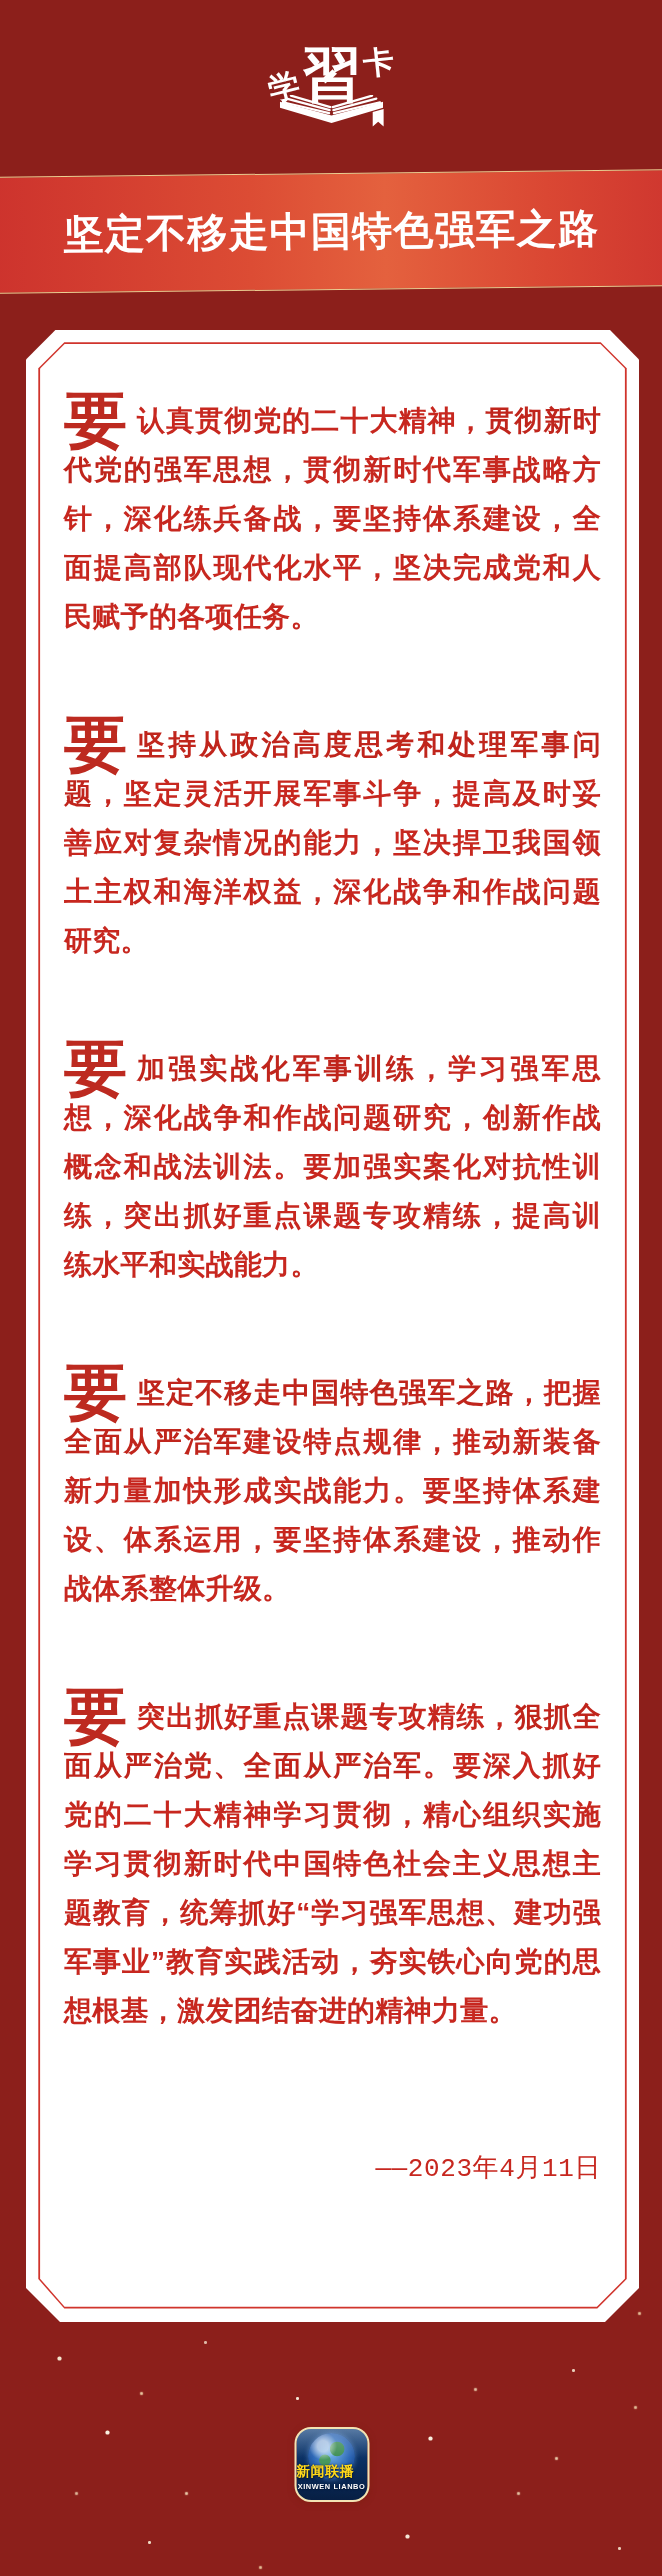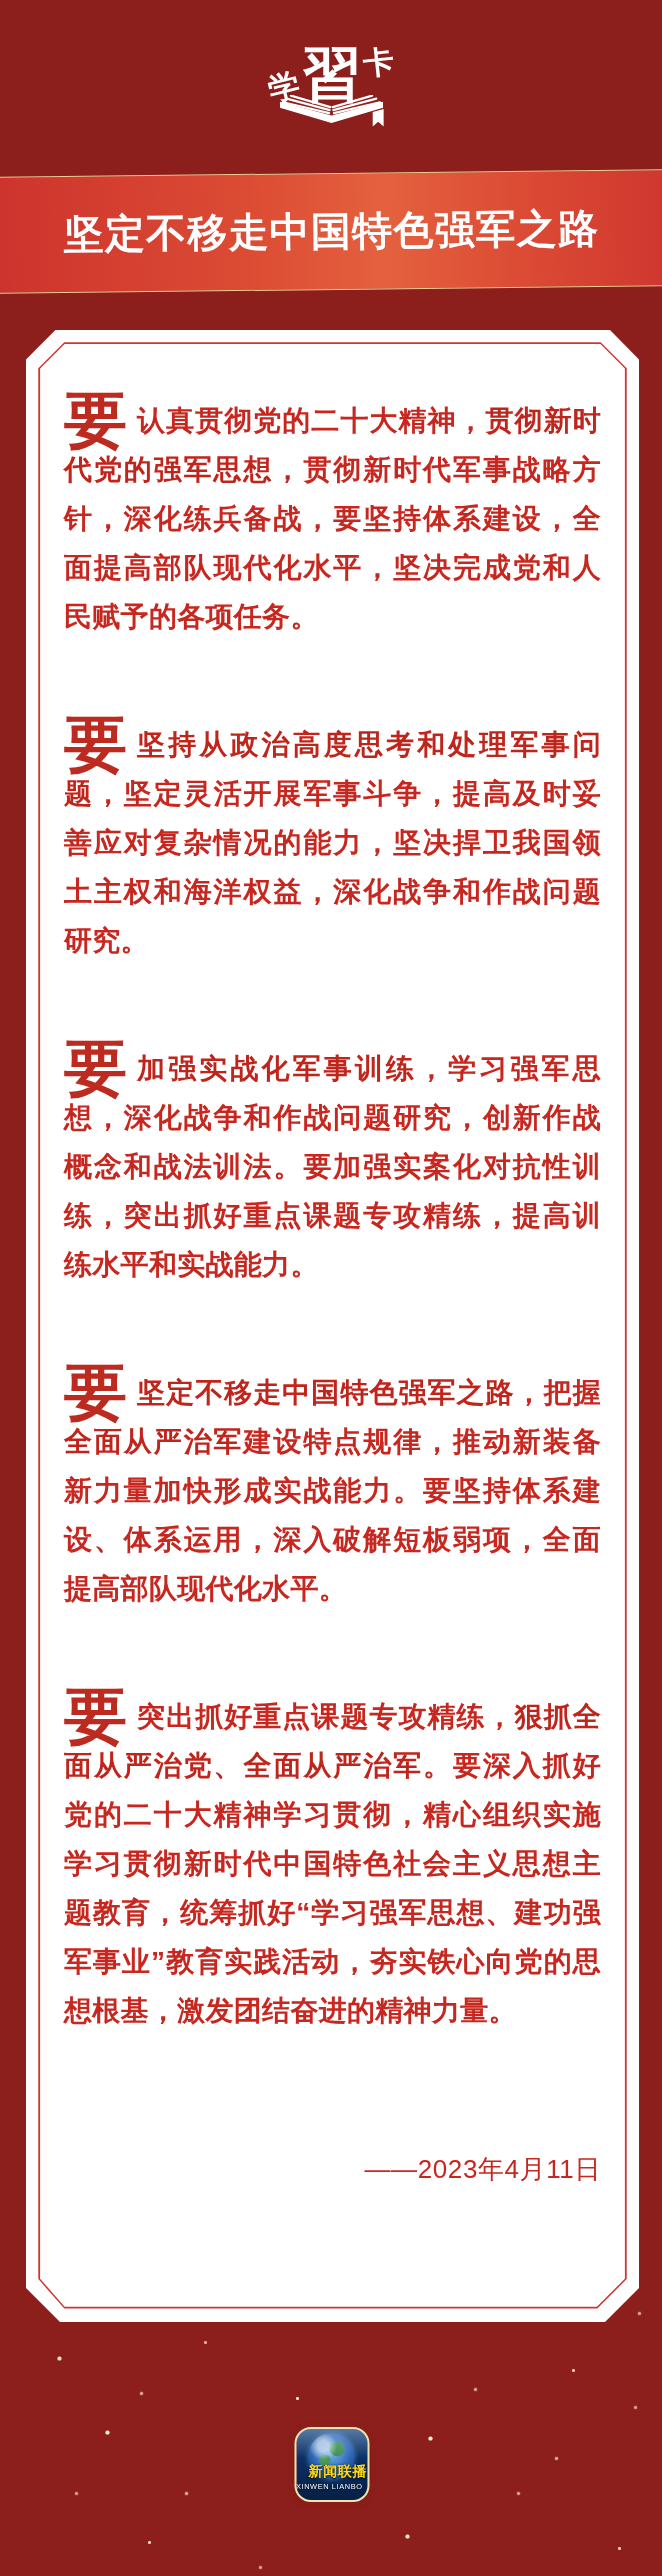--- a/index.html
+++ b/index.html
@@ -86,48 +86,48 @@
   }
   .para:last-of-type{margin-bottom:0;}
   .yao{
     float:left;height:49px;font-size:63px;line-height:52px;font-weight:900;
     color:#bd2a20;margin-right:9.8px;position:relative;top:-2.5px;
   }
   .seg{font-weight:700;}
   .seg.bold{font-weight:900;color:#c0251c;}
   .attribution{
     position:absolute;right:38px;top:1815px;z-index:3;text-align:center;
-    font-size:26px;line-height:48px;color:#c7271f;letter-spacing:0.6px;
+    font-size:26px;line-height:48px;color:#c7271f;letter-spacing:0.6px;font-family:Liberation Mono, monospace;
   }
   
   .app-icon{
     position:absolute;left:50%;top:2427px;transform:translateX(-50%);
     width:75px;height:75px;border-radius:16.6px;z-index:3;
     background:linear-gradient(180deg,#10407c 0%,#0a2c5c 55%,#071f44 100%);
     border:2.5px solid #f2e3b3;box-sizing:border-box;overflow:hidden;
     box-shadow:0 1.2px 6.1px rgba(120,30,10,.35);
   }
   .app-icon .gloss{position:absolute;left:0;top:0;right:0;height:29.4px;background:linear-gradient(180deg,rgba(255,255,255,.30),rgba(255,255,255,0));}
   .globe{
     position:absolute;left:50%;top:3.7px;transform:translateX(-50%);width:47px;height:47px;border-radius:50%;
     background:
       radial-gradient(circle at 32% 28%, rgba(255,255,255,.55) 0 12%, transparent 30%),
       radial-gradient(circle at 62% 34%, #3f8f56 0 16%, transparent 18%),
       radial-gradient(circle at 36% 58%, #47995f 0 13%, transparent 15%),
       radial-gradient(circle at 50% 45%, #6fb0e8 0%, #2a64b4 55%, #123a78 90%);
     box-shadow:0 0 4.9px rgba(120,180,255,.45);
   }
   .app-cn{
-    position:absolute;left:0;right:0;top:34px;text-align:right;
+    position:absolute;left:0;right:0;top:34px;text-align:left;
     font-size:14px;font-weight:900;color:#ffd91a;letter-spacing:0.6px;
     text-shadow:0 1.2px 1.2px rgba(4,20,46,.9),0 0 2.5px rgba(4,20,46,.8);
   }
   .app-en{
-    position:absolute;left:0;right:0;top:53px;
-    font-size:7.4px;font-weight:400;color:#ffffff;letter-spacing:0.6px;
+    position:absolute;left:0;right:0;top:53px;text-align:center;
+    font-size:7.4px;font-weight:700;color:#ffffff;letter-spacing:0.6px;
     text-shadow:0 0.6px 1.2px rgba(4,20,46,.9);
   }
 </style>
 </head>
 <body>
 
 <div class="canvas">
   <div class="sparkles"></div>
 
   <div class="logo-top">
@@ -155,21 +155,21 @@
   </div>
 
   <div class="card">
     <div class="inner-frame">
       <div class="inner-fill"></div>
     </div>
     <div class="content" id="paragraphs">
         <p class="para"><span class="yao">要</span><span class="seg">认真贯彻党的二十大精神，</span><span class="seg bold">贯彻新时代党的强军思想，</span><span class="seg">贯彻新时代军事战略方针，深化练兵备战，要坚持体系建设，全面提高部队现代化水平，坚决完成党和人民赋予的各项任务。</span></p>
         <p class="para"><span class="yao">要</span><span class="seg bold">坚持从政治高度思考和处理军事问题</span><span class="seg">，坚定灵活开展军事斗争，提高及时妥善应对复杂情况的能力，坚决捍卫我国领土主权和海洋权益，深化战争和作战问题研究。</span></p>
         <p class="para"><span class="yao">要</span><span class="seg bold">加强实战化军事训练</span><span class="seg">，学习强军思想，深化战争和作战问题研究，创新作战概念和战法训法。要加强实案化对抗性训练，突出抓好重点课题专攻精练，提高训练水平和实战能力。</span></p>
-        <p class="para"><span class="yao">要</span><span class="seg bold">坚定不移走中国特色强军之路</span><span class="seg">，把握</span><span class="seg bold">全面从严治军</span><span class="seg">建设特点规律，推动新装备新力量加快形成实战能力。要坚持体系建设、体系运用，深入破解短板弱项，全面提高部队现代化水平。</span></p>
+        <p class="para"><span class="yao">要</span><span class="seg bold">坚定不移走中国特色强军之路</span><span class="seg">，把握</span><span class="seg bold">全面从严治军</span><span class="seg">建设特点规律，推动新装备新力量加快形成实战能力。要坚持体系建设、体系运用，要坚持体系建设，推动作战体系整体升级。</span></p>
         <p class="para"><span class="yao">要</span><span class="seg">突出抓好重点课题专攻精练，</span><span class="seg bold">狠抓全面从严治党、全面从严治军</span><span class="seg">。要深入抓好党的二十大精神学习贯彻，精心组织实施学习贯彻新时代中国特色社会主义思想主题教育，统筹抓好“学习强军思想、建功强军事业”教育实践活动，夯实铁心向党的思想根基，激发团结奋进的精神力量。</span></p>
       </div>
     <div class="attribution">
       <div>——2023年4月11日</div>
     </div>
   </div>
 
   <div class="app-icon">
     <div class="globe"></div>
     <div class="gloss"></div>

